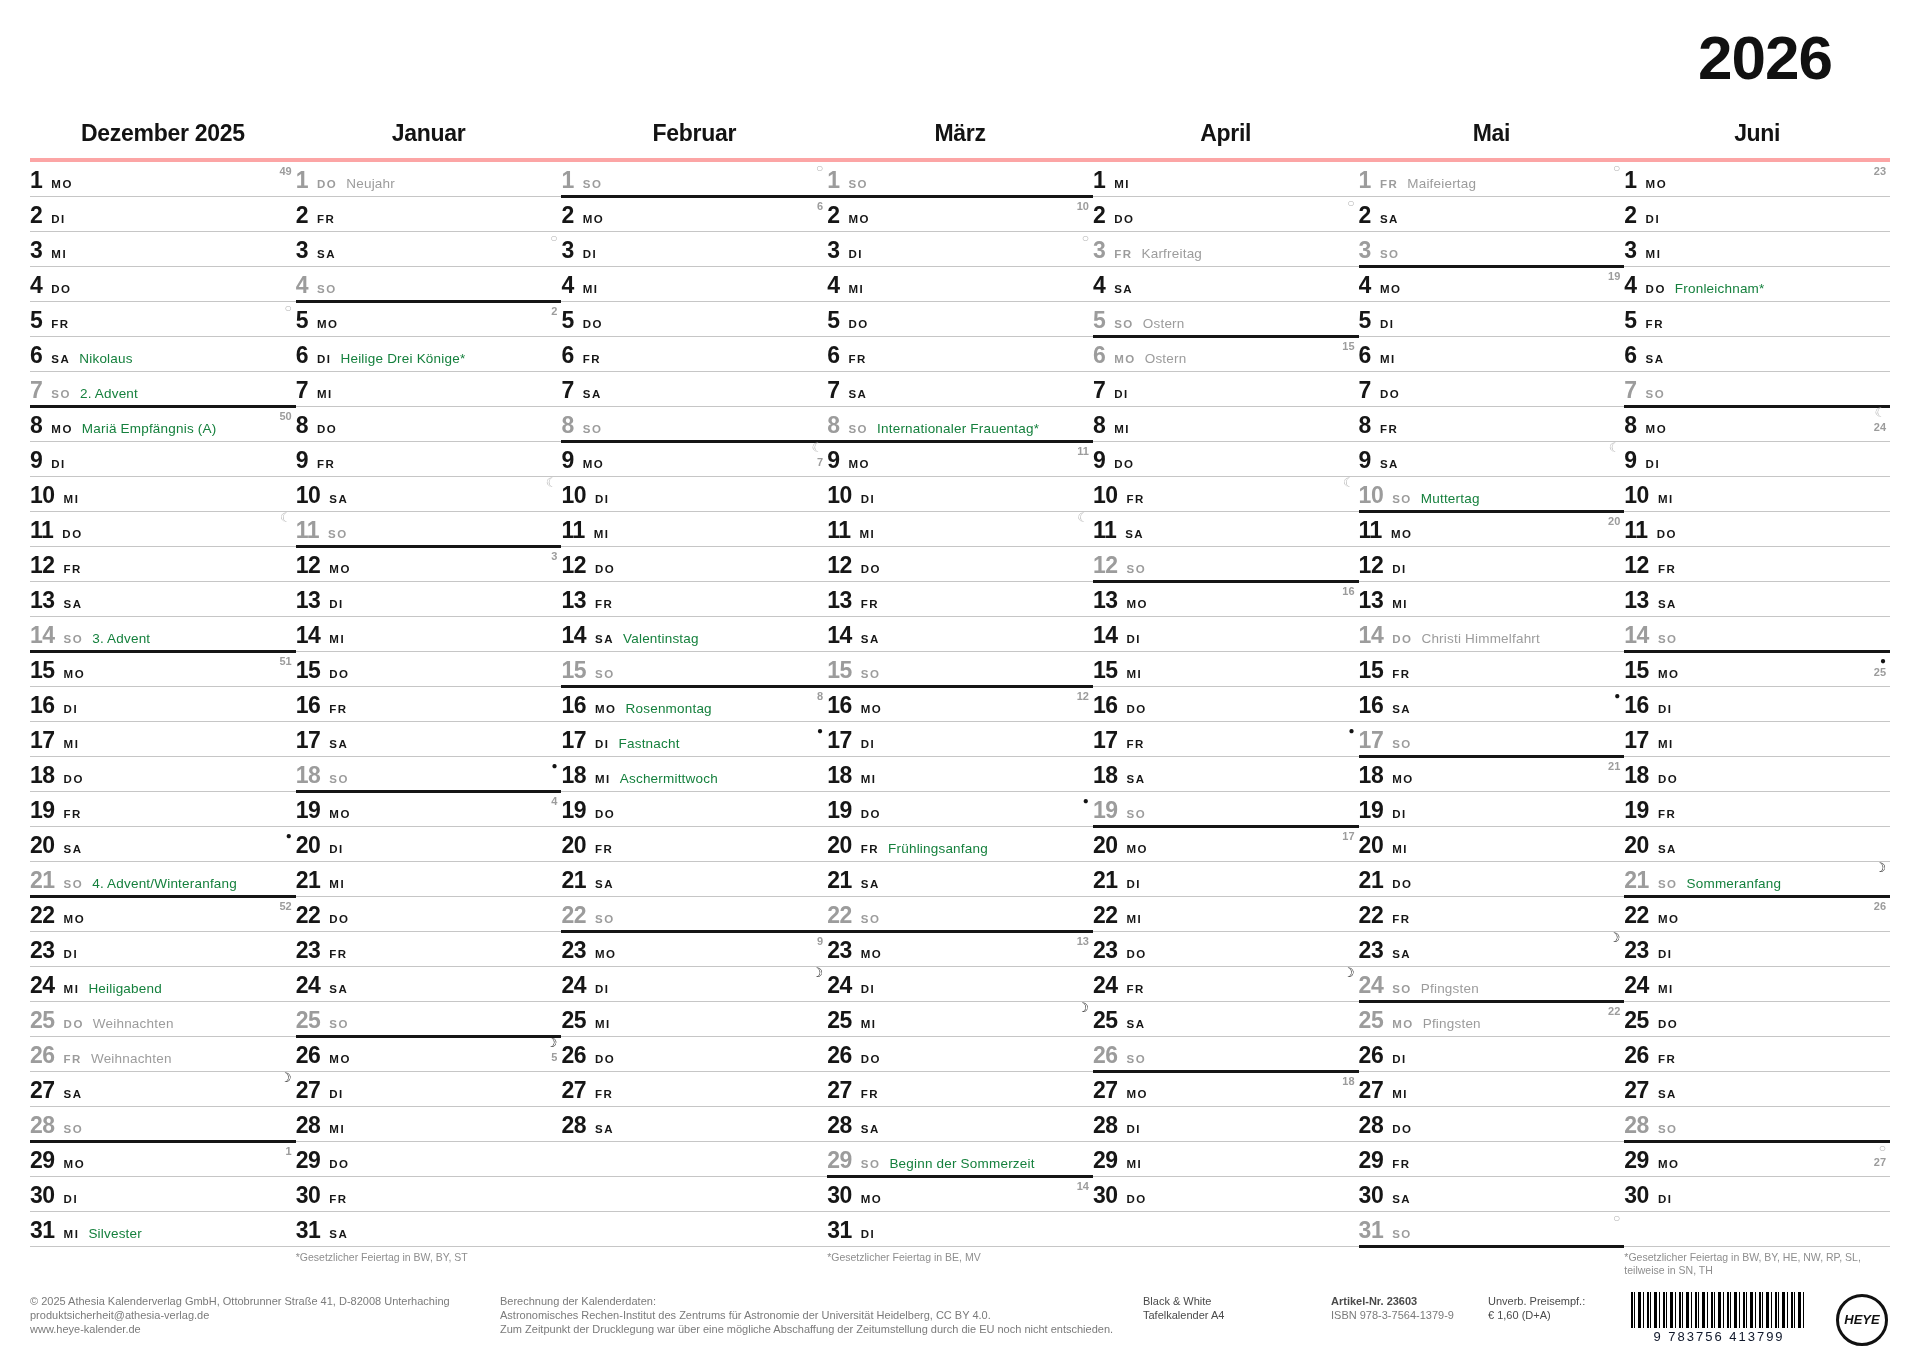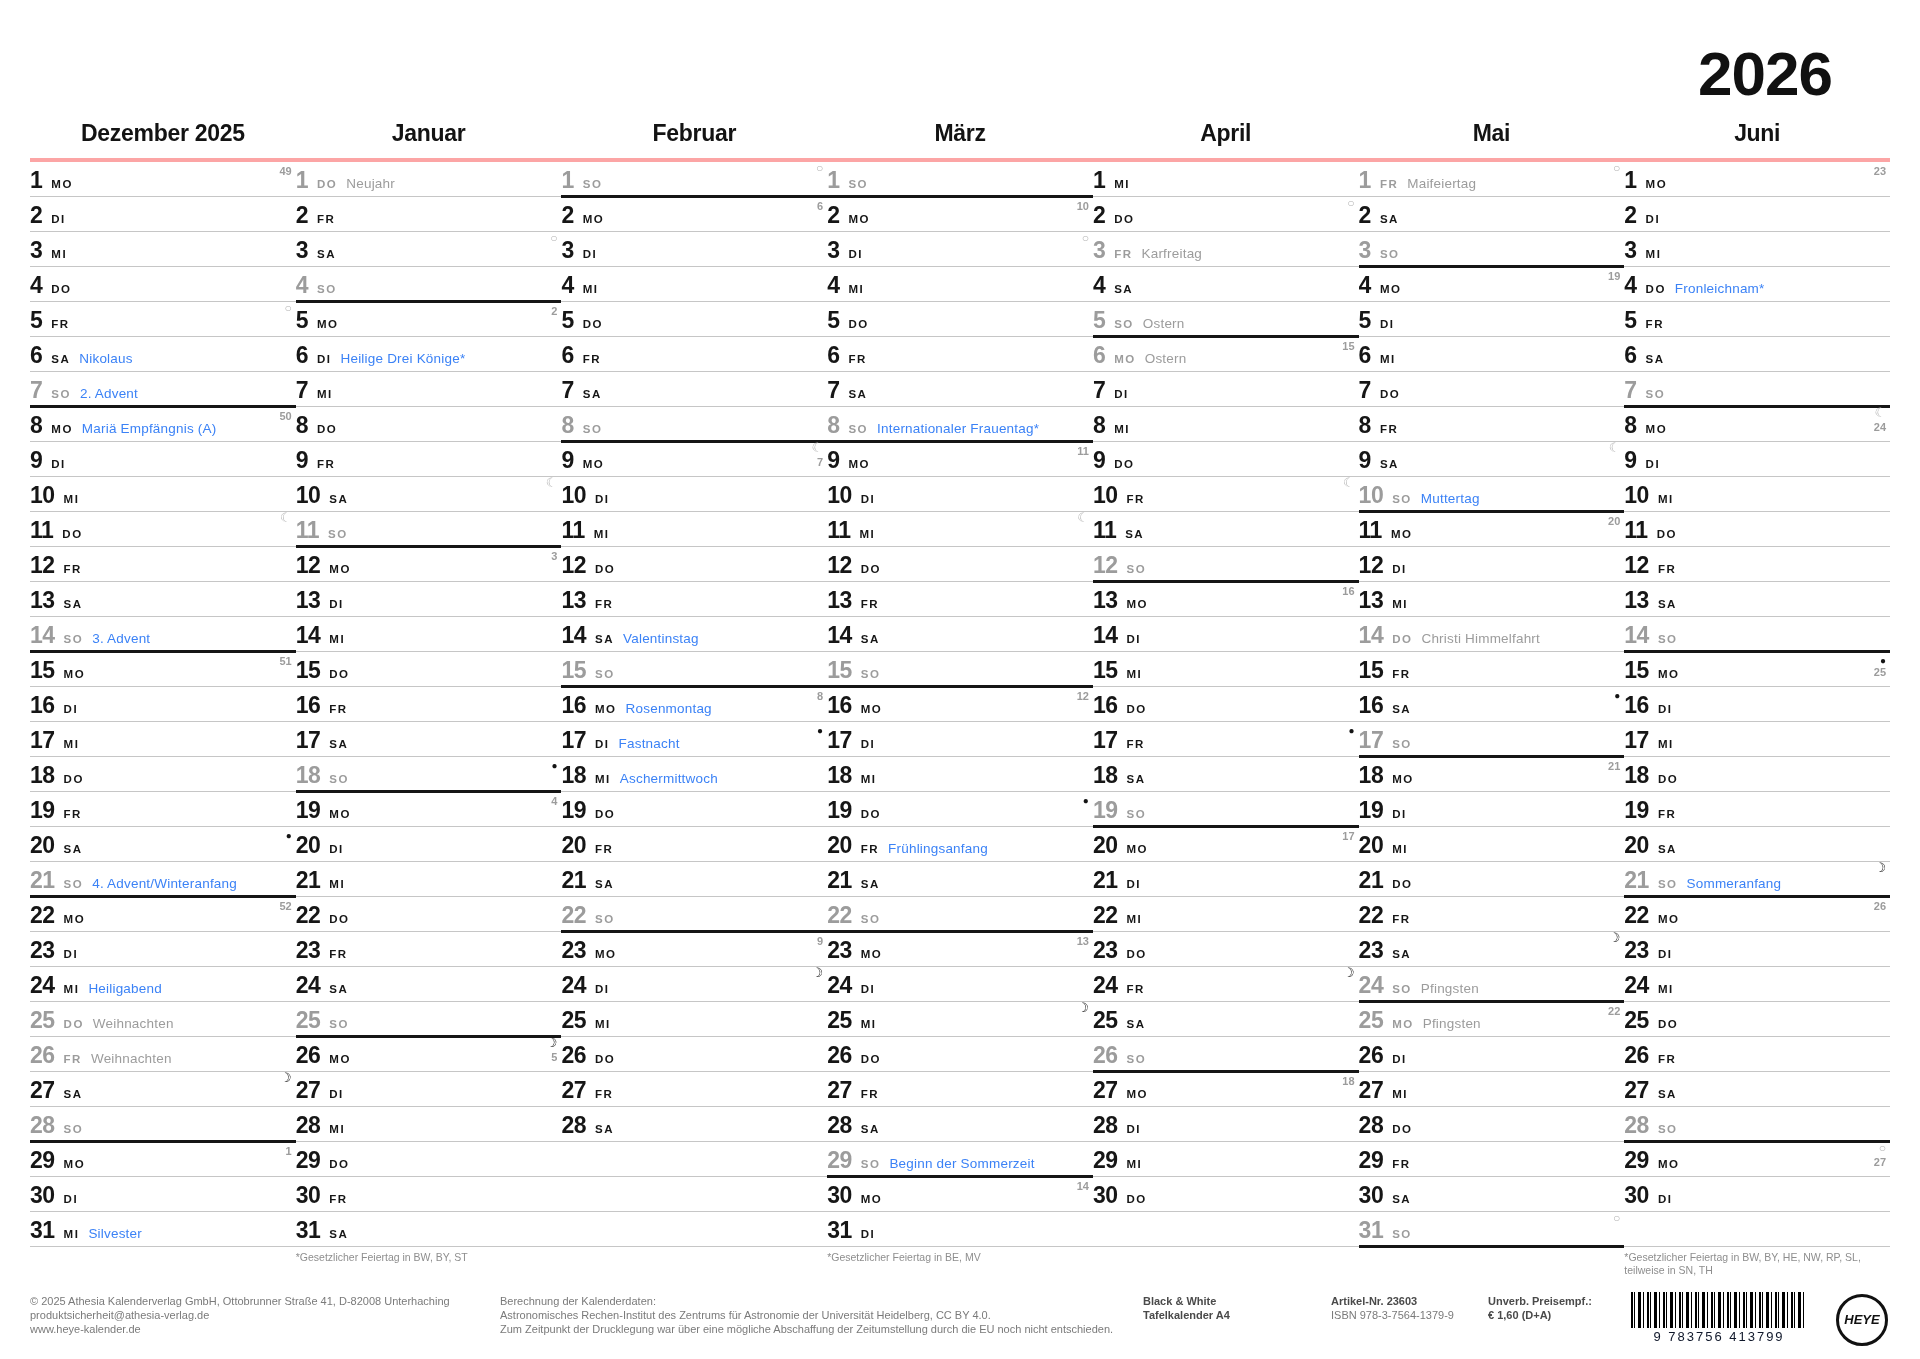--- a/index.html
+++ b/index.html
@@ -1,44 +1,44 @@
 <!DOCTYPE html>
 <html><head>
 <meta charset="utf-8">
 <style>
   html,body{margin:0;padding:0;background:#ffffff;}
   body{font-family:"Liberation Sans","DejaVu Sans",sans-serif;color:#161616;}
   .page{position:relative;width:1920px;height:1359px;background:#fff;overflow:hidden;}
 
-  .year{position:absolute;top:38px;right:88px;font-size:62px;font-weight:800;letter-spacing:-1px;color:#111;}
+  .year{position:absolute;top:22px;right:88px;font-size:62px;font-weight:800;letter-spacing:-1px;color:#111;}
 
   .grid{position:absolute;top:120px;left:0;right:0;display:flex;padding:0 30px;}
   .col{flex:1;min-width:0;}
   .mh{height:38px;text-align:center;font-size:23px;font-weight:800;letter-spacing:-0.3px;color:#131313;}
   .rows{border-top:4px solid #fca5a5;text-align:center;}
   .slot{position:relative;height:34px;border-bottom:1px solid #c6c6c6;}
   .slot.sun::after{content:"";position:absolute;left:0;right:0;bottom:-2px;height:3px;background:#161616;}
   .main{position:absolute;left:0;bottom:4px;white-space:nowrap;max-width:100%;overflow:hidden;}
   .num{font-size:23px;font-weight:700;letter-spacing:-0.5px;line-height:1;}
   .wd{font-size:11.5px;font-weight:700;letter-spacing:1.5px;margin-left:9px;}
-  .ev{font-size:13.5px;margin-left:9px;letter-spacing:0.2px;color:#3b82f6;}
+  .ev{font-size:13.5px;margin-left:9px;letter-spacing:0.2px;color:#15803d;}
   .gray{color:#9c9c9c !important;}
   .wk{position:absolute;right:4px;top:4px;font-size:11px;font-weight:700;color:#9c9c9c;line-height:1;}
   .wk.low{top:15px;}
   .moon{position:absolute;right:4px;top:0;line-height:12px;}
   .m-full{color:#b3b3b3;font-size:12px;}
   .m-last{color:#b3b3b3;font-size:13px;}
   .m-new{color:#141414;font-size:10px;top:3px;}
   .m-first{color:#141414;font-size:13px;}
   .fn{margin-top:4px;font-size:10.5px;line-height:13px;color:#8e8e8e;white-space:pre-line;}
 
   .footer{position:absolute;left:30px;right:30px;top:1292px;height:60px;font-size:11px;line-height:14px;color:#7a7a7a;}
   .fb{position:absolute;top:2px;}
   .fb .b1{font-weight:700;color:#4a4a4a;}
-  .fb.dark div{color:#4a4a4a;font-weight:700;}
+  .fb.dark div{color:#4a4a4a;font-weight:400;}
   .barcode{position:absolute;left:1596px;top:0;width:186px;}
   .bars{height:36px;width:176px;margin-left:5px;
     background:repeating-linear-gradient(90deg,#000 0 2px,#fff 2px 3px,#000 3px 4px,#fff 4px 7px,#000 7px 10px,#fff 10px 12px,#000 12px 13px,#fff 13px 16px);}
   .bnum{margin-top:2px;text-align:center;color:#0f172a;font-size:13px;letter-spacing:2px;}
   .logo{position:absolute;left:1806px;top:2px;width:46px;height:46px;border:3.5px solid #111;border-radius:50%;
     display:flex;align-items:center;justify-content:center;font-weight:800;font-style:italic;font-size:13px;color:#111;}
 </style>
 </head>
 <body>
 

